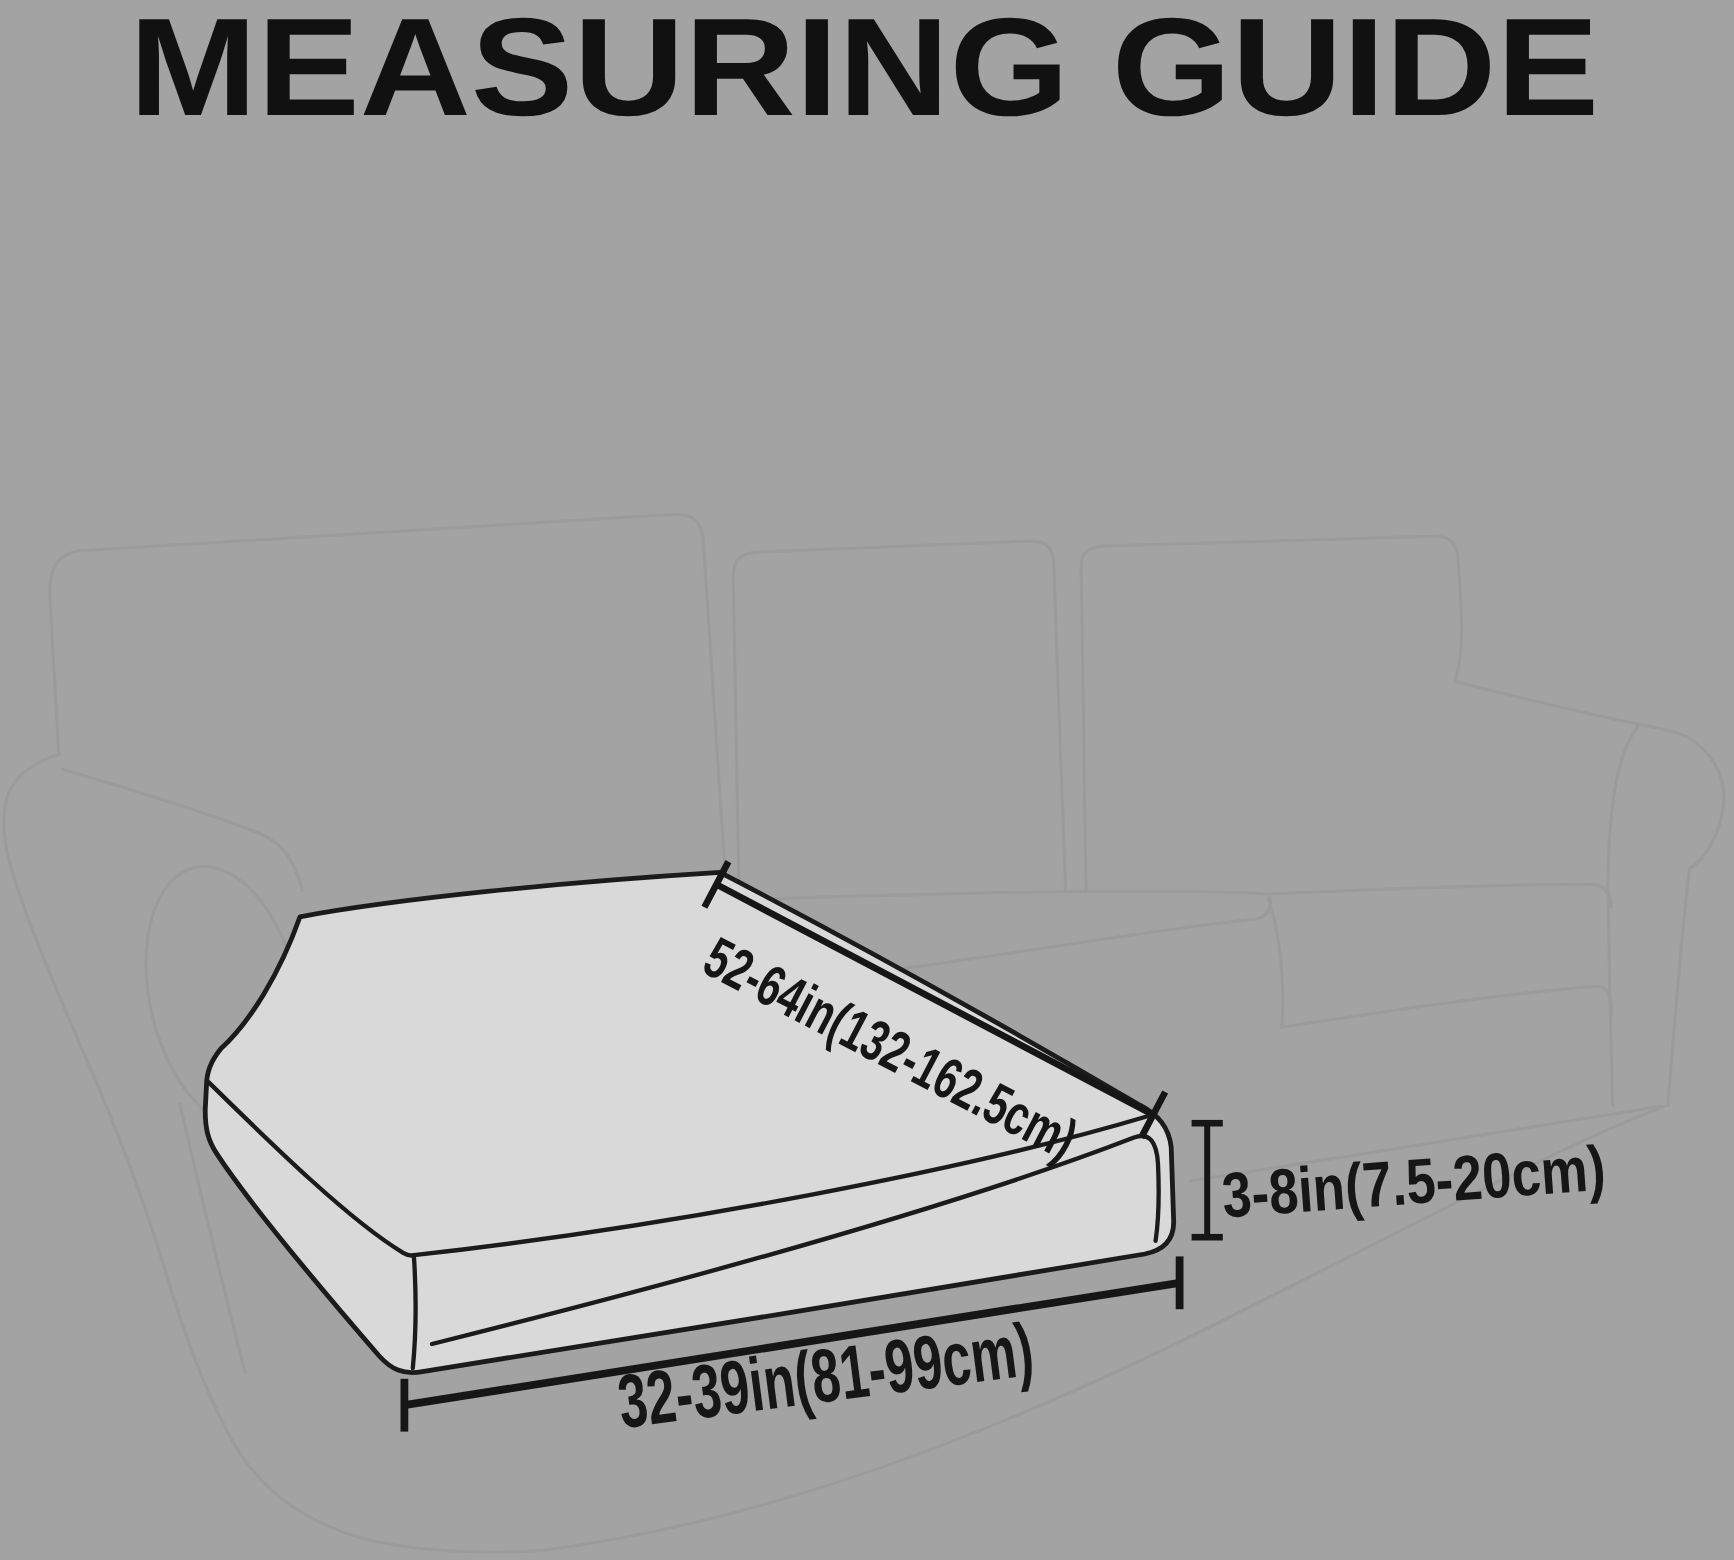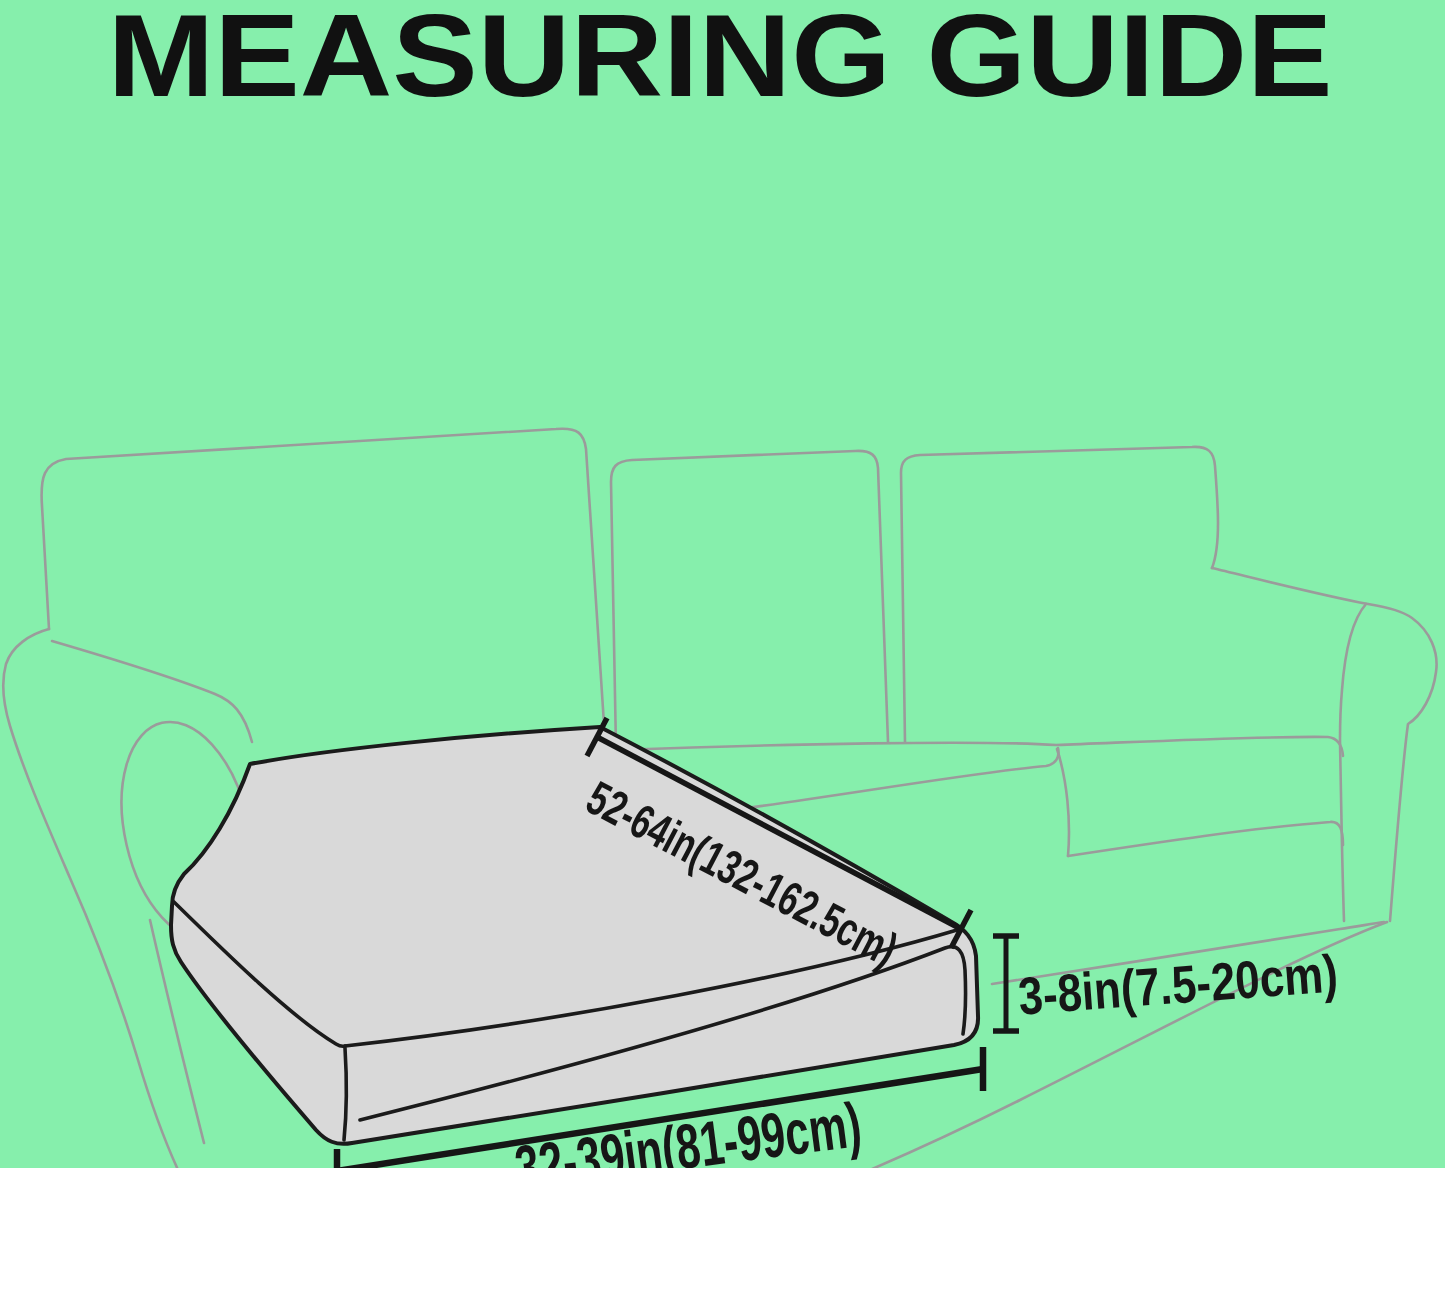--- a/index.html
+++ b/index.html
@@ -1,16 +1,16 @@
 <!DOCTYPE html>
 <html><head>
 <meta charset="utf-8">
 <style>
   html,body{margin:0;padding:0;background:#ffffff;}
-  .stage{width:1445px;height:1168px;position:relative;background:#86efac;overflow:hidden;}
+  .stage{width:1445px;height:1300px;position:relative;background:#a3a3a3;overflow:hidden;}
   svg{display:block;}
   text{font-family:"Liberation Sans","DejaVu Sans",sans-serif;font-weight:bold;}
   .title-text{fill:#111111;}
   .measure-text{fill:#161616;}
   .lineart{fill:none;stroke:#9b9b9b;stroke-width:2.6;stroke-linecap:round;stroke-linejoin:round;}
   .blackedge{fill:none;stroke:#1b1b1b;stroke-width:3.6;stroke-linecap:round;stroke-linejoin:round;}
   .measure{fill:none;stroke:#161616;stroke-linecap:butt;}
 </style>
 </head>
 <body>

